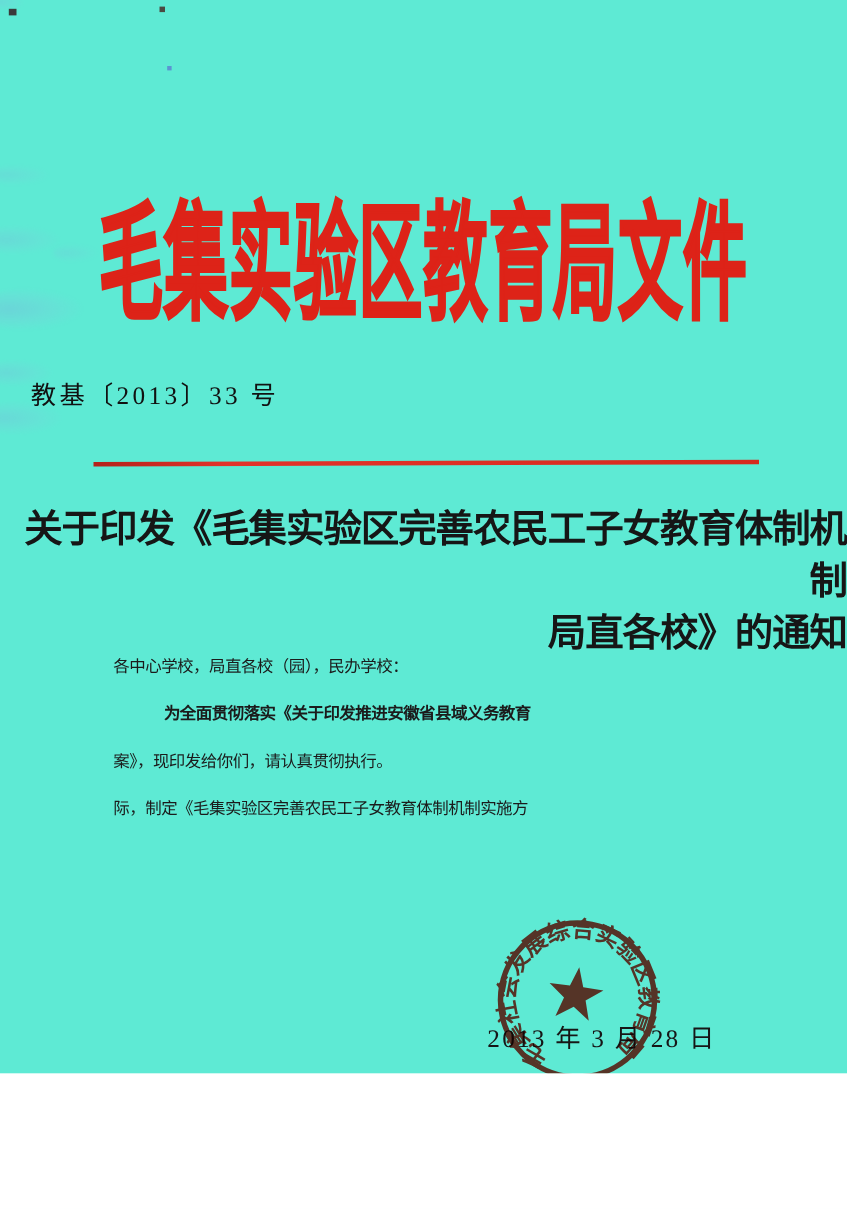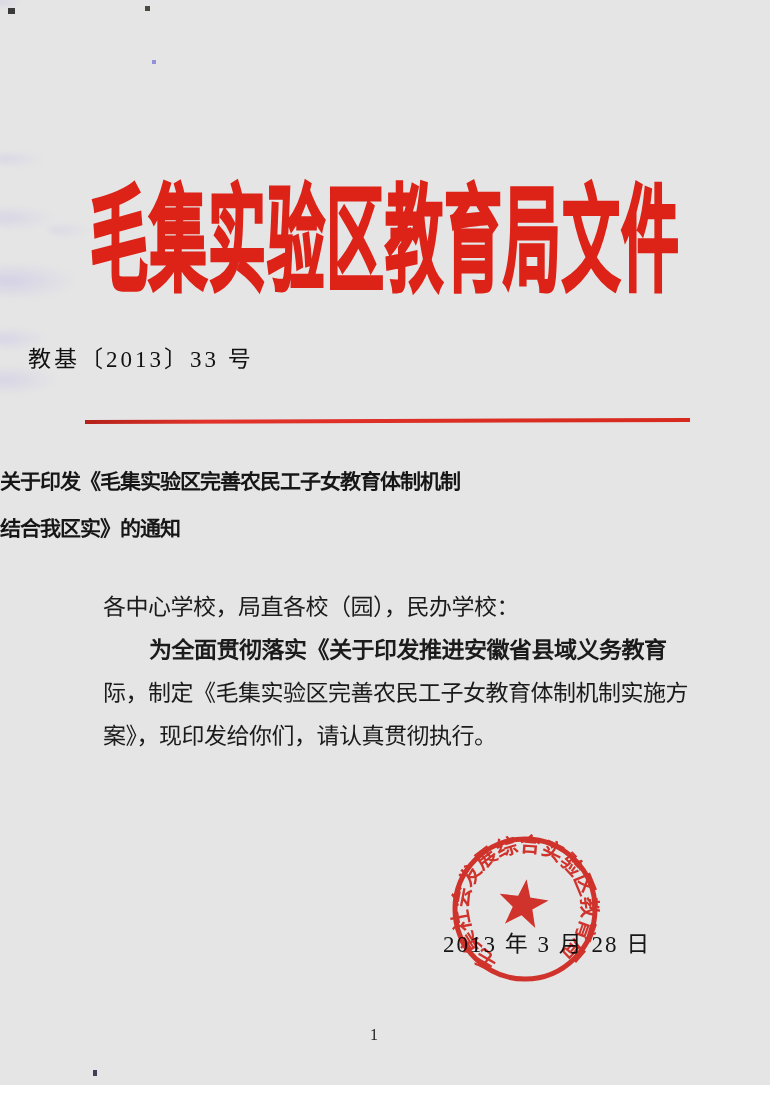--- a/index.html
+++ b/index.html
@@ -1,19 +1,19 @@
 <!DOCTYPE html>
 <html lang="zh-CN"><head>
 <meta charset="utf-8">
 <style>
   html,body{margin:0;padding:0;background:#ffffff;}
   .page{
     position:relative;
-    width:770px;height:1085px;
-    background:#e5e5e5;
+    width:770px;height:976px;
+    background:#5eead4;
     overflow:hidden;
     font-family:"Liberation Serif","DejaVu Serif",serif;
     color:#1c1c1c;
   }
   
   .smudge{
     position:absolute;
     background:radial-gradient(ellipse at 30% 50%, rgba(150,140,230,.55) 0%, rgba(170,160,235,.25) 45%, rgba(190,180,240,0) 75%);
     border-radius:50%;
     filter:blur(2px);
@@ -40,31 +40,31 @@
     margin-left:28px;
   }
   .red-rule{
     position:absolute;top:419px;left:85px;width:605px;height:4px;
     background:linear-gradient(90deg,#b3221a,#e2332a 20%,#d62a1e);
     transform:rotate(-0.2deg);
   }
   
   .subject{
     position:absolute;top:458px;left:0;width:770px;
-    text-align:left;
+    text-align:right;
     font-family:"Liberation Sans","DejaVu Sans",sans-serif;
     font-weight:bold;
-    font-size:21px;line-height:47px;
+    font-size:35px;line-height:47px;
     letter-spacing:-1px;
     color:#161616;
   }
   
   .body-text{
     position:absolute;top:586px;left:103px;width:570px;
-    font-size:23px;line-height:43px;
+    font-size:15px;line-height:43px;
     letter-spacing:-0.5px;
     color:#1b1b1b;
   }
   .body-line{white-space:nowrap;}
   .body-line.indent{padding-left:46px;font-weight:bold;}
   
   .issue-date{
     position:absolute;top:925px;left:443px;
     font-size:23px;letter-spacing:2px;color:#161616;
     white-space:nowrap;
@@ -105,28 +105,28 @@
   <div class="smudge" style="left:-18px;top:365px;width:75px;height:30px;opacity:.32;"></div>
 
   <div class="letterhead">毛集实验区教育局文件</div>
 
   <div class="doc-number">教基〔2013〕33 号</div>
 
   <div class="red-rule"></div>
 
   <div class="subject">
     <div>关于印发《毛集实验区完善农民工子女教育体制机制</div>
-    <div>结合我区实》的通知</div>
+    <div>局直各校》的通知</div>
   </div>
 
   <div class="body-text">
     <div class="body-line">各中心学校，局直各校（园），民办学校：</div>
     <div class="body-line indent">为全面贯彻落实《关于印发推进安徽省县域义务教育</div>
+    <div class="body-line">案》，现印发给你们，请认真贯彻执行。</div>
     <div class="body-line">际，制定《毛集实验区完善农民工子女教育体制机制实施方</div>
-    <div class="body-line">案》，现印发给你们，请认真贯彻执行。</div>
   </div>
 
   <div class="issue-date">2013 年 3 月 28 日</div>
 
   <svg class="seal" viewBox="0 0 180 190" xmlns="http://www.w3.org/2000/svg">
     <defs>
       <path id="sealArc" d="M 59.1 139.8 A 57 57 0 1 1 116.1 136.8" fill="none"></path>
     </defs>
     <circle cx="85" cy="89" r="70" fill="none" stroke="#e5271d" stroke-width="5"></circle>
     <polygon points="83,59 89.1,76.6 107.7,77 92.9,88.2 98.3,106 83,95.4 67.7,106 73.1,88.2 58.3,77 76.9,76.6" fill="#e5271d" transform="rotate(8 83 85)"></polygon>

